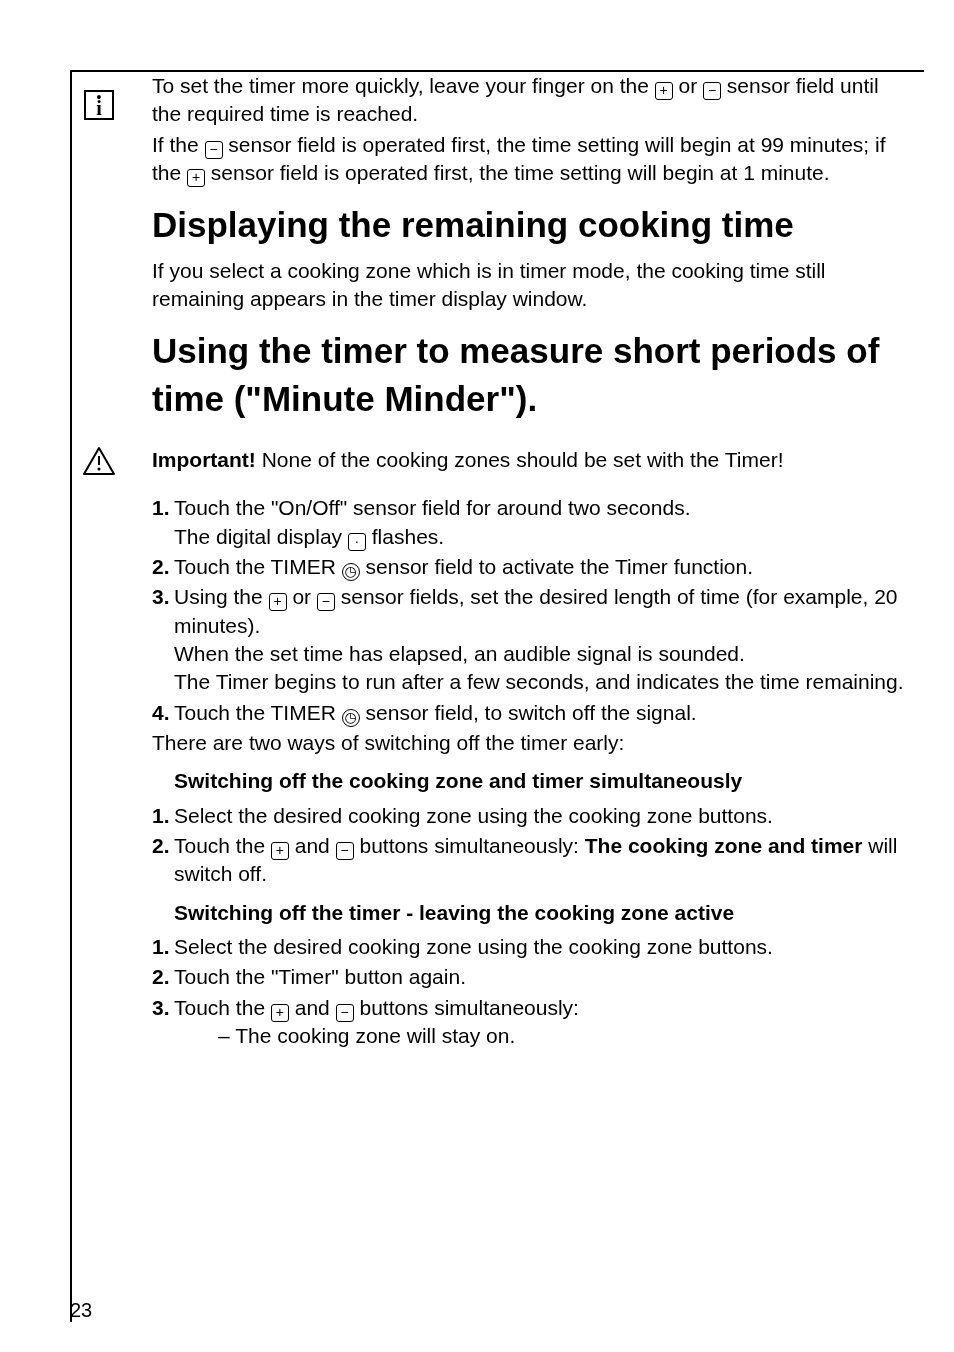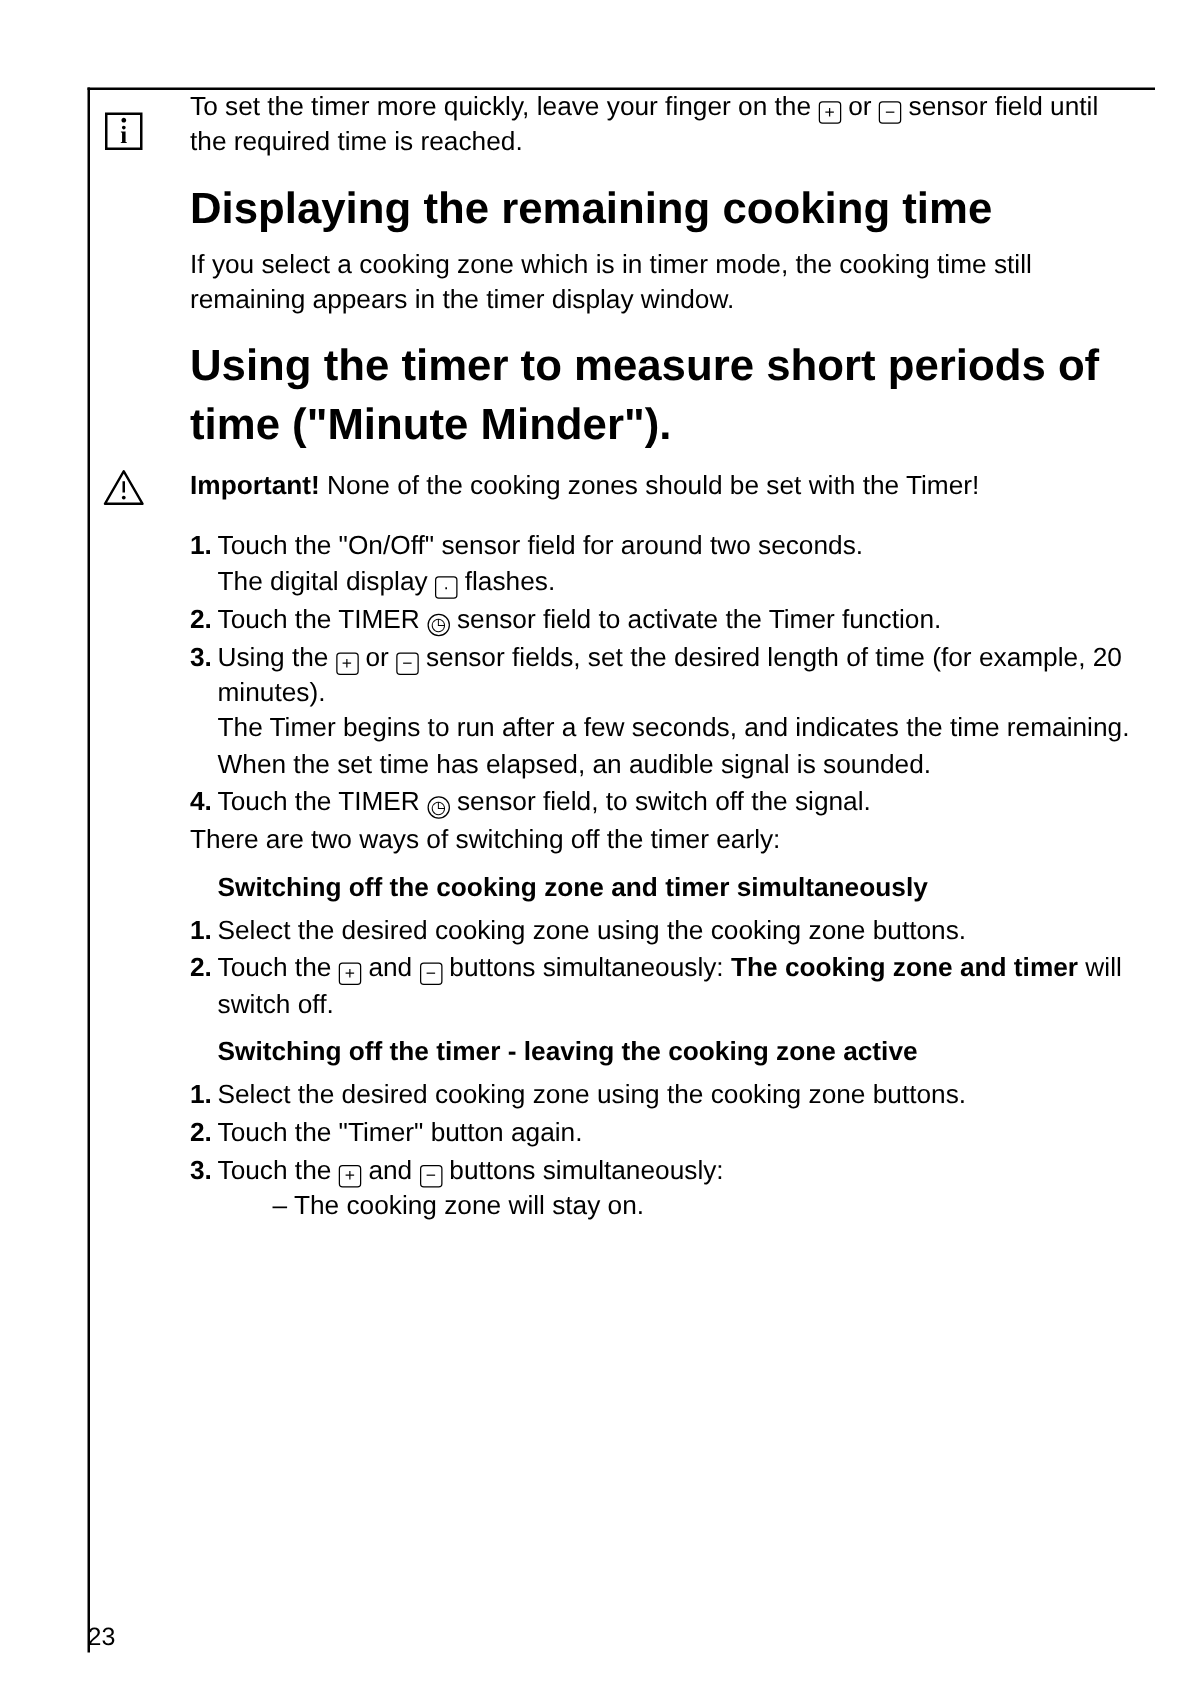--- a/index.html
+++ b/index.html
@@ -80,21 +80,21 @@
   h3 {
     font-size: 21px;
     font-weight: bold;
     margin-top: 10px;
     margin-bottom: 6px;
     margin-left: 22px;
   }
   p { margin-bottom: 2px; }
   .important-block {
     position: relative;
-    margin-top: 12px;
+    margin-top: 24px;
     margin-bottom: 20px;
   }
   ol {
     list-style: none;
     margin-left: 0;
   }
   ol li {
     position: relative;
     padding-left: 22px;
     margin-bottom: 2px;
@@ -123,20 +123,23 @@
 
 <div class="page">
   <div class="info-icon">
       <span>i</span>
     </div>
 
   <div class="content">
 
     <p>
       <span>To set the timer more quickly, leave your finger on the </span><span class="inline-icon">+</span><span> or </span><span class="inline-icon">−</span><span> sensor field until the required time is reached.</span>
+    </p>
+    <p>
+      <span>If the </span><span class="inline-icon">−</span><span> sensor field is operated first, the time setting will begin at 99 minutes; if the </span><span class="inline-icon">+</span><span> sensor field is operated first, the time setting will begin at 1 minute.</span>
     </p>
 
     <h2>Displaying the remaining cooking time</h2>
     <p>If you select a cooking zone which is in timer mode, the cooking time still remaining appears in the timer display window.</p>
 
     <h2>Using the timer to measure short periods of time ("Minute Minder").</h2>
 
     <div class="important-block">
       <svg class="warning-icon" style="top:0;left:-70px" viewBox="0 0 34 30">
         <polygon points="17,2 32,28 2,28" fill="none" stroke="#000" stroke-width="2" stroke-linejoin="round"></polygon>
@@ -156,22 +159,22 @@
           <span>The digital display </span><span class="inline-icon">·</span><span> flashes.</span>
         </div>
       </li>
       <li>
         <span class="num">2.</span>
         <span>Touch the TIMER </span><span class="inline-icon round">◷</span><span> sensor field to activate the Timer function.</span>
       </li>
       <li>
         <span class="num">3.</span>
         <span>Using the </span><span class="inline-icon">+</span><span> or </span><span class="inline-icon">−</span><span> sensor fields, set the desired length of time (for example, 20 minutes).</span>
+        <div>When the set time has elapsed, an audible signal is sounded.</div>
         <div>The Timer begins to run after a few seconds, and indicates the time remaining.</div>
-        <div>When the set time has elapsed, an audible signal is sounded.</div>
       </li>
       <li>
         <span class="num">4.</span>
         <span>Touch the TIMER </span><span class="inline-icon round">◷</span><span> sensor field, to switch off the signal.</span>
       </li>
     </ol>
 
     <p>There are two ways of switching off the timer early:</p>
 
     <h3>Switching off the cooking zone and timer simultaneously</h3>

